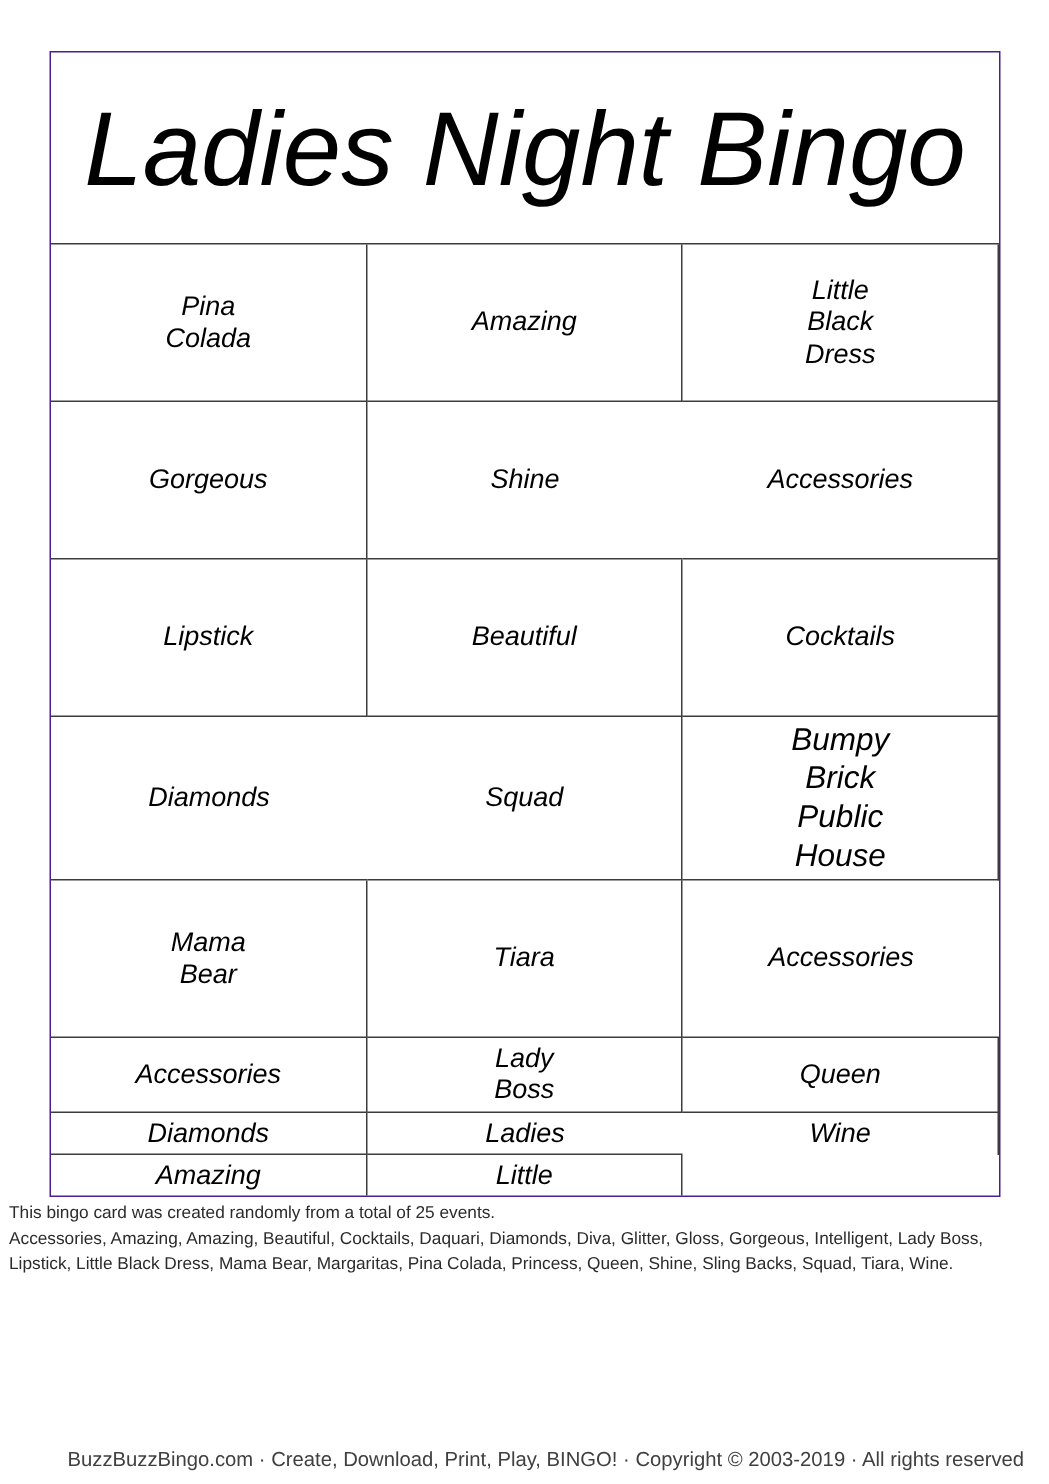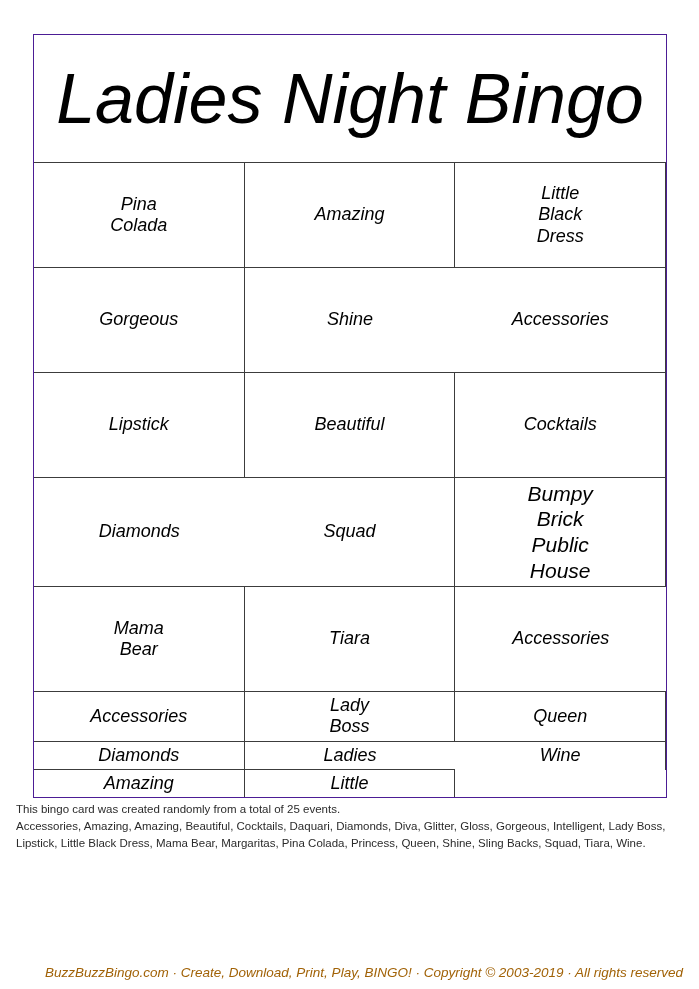--- a/index.html
+++ b/index.html
@@ -54,35 +54,34 @@
     white-space: pre-line;
     padding: 3px;
     box-sizing: border-box;
     color: #000000;
   }
   .cell:nth-child(5n) { border-right: none; }
   .cell:nth-child(n+21) { border-bottom: none; }
   .cell.small { font-size: 21px; line-height: 1.22; }
   .disclaimer {
     position: absolute;
-    left: 16px;
+    left: 6px;
     top: 801px;
     width: 684px;
     font-size: 11.5px;
     line-height: 17px;
     color: #2b2b2b;
   }
   .site-footer {
     position: absolute;
     left: 45px;
     top: 965px;
     font-size: 13.5px;
-    color: #a16207;
+    color: #404040;
     white-space: nowrap;
-    font-style: italic;
   }
 </style>
 </head>
 <body>
 
 <div class="card">
   <div class="card-title">Ladies Night Bingo</div>
   <div class="grid">
     <div class="cell">Pina
 Colada</div>

